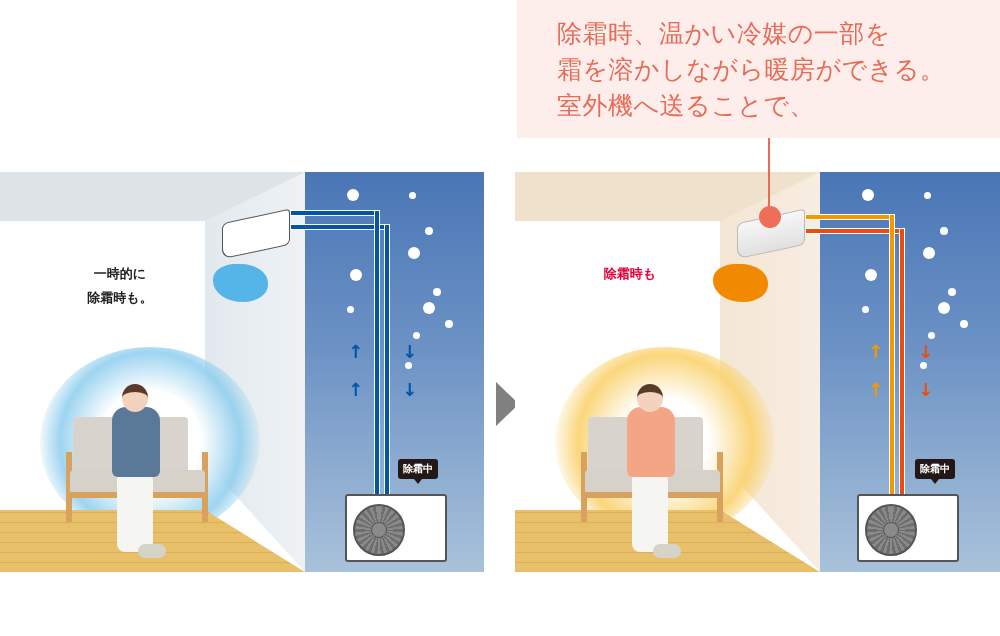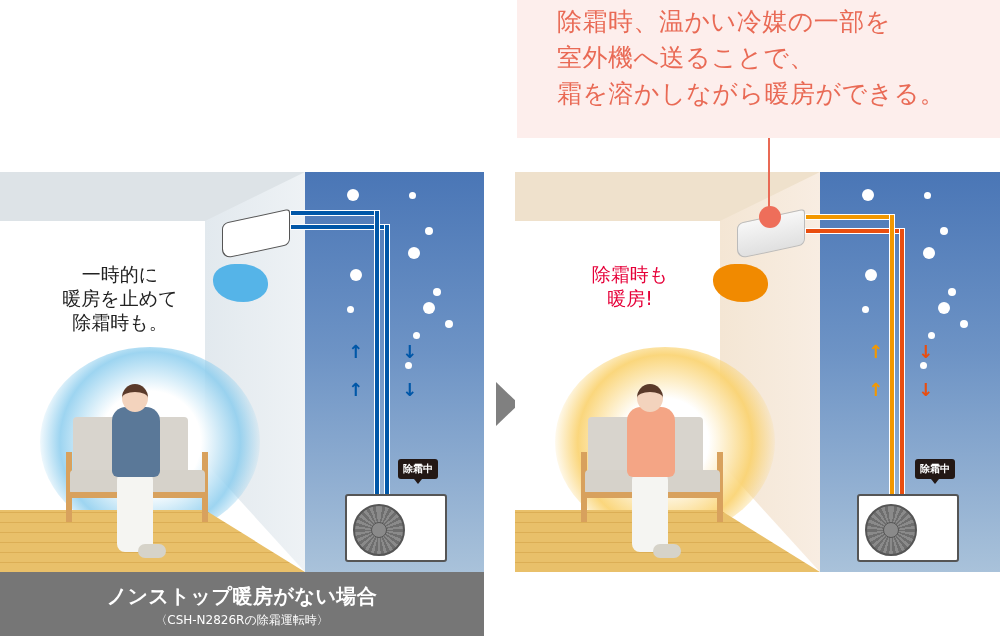--- a/index.html
+++ b/index.html
@@ -49,45 +49,45 @@
   .pipe { position: absolute; }
   .arrow { position: absolute; width: 12px; height: 20px; font-size: 18px; line-height: 20px; text-align: center; font-weight: bold; }
 
   .outdoor-unit { position: absolute; left: 345px; top: 322px; width: 102px; height: 68px; background: #fff; border: 2px solid #555; border-radius: 3px; }
   .fan { position: absolute; left: 6px; top: 8px; width: 52px; height: 52px; border-radius: 50%; background: repeating-conic-gradient(#8a8a8a 0 8deg, #6e6e6e 8deg 16deg); border: 2px solid #555; }
   .fan-hub { position: absolute; left: 16px; top: 16px; width: 16px; height: 16px; border-radius: 50%; background: #8a8a8a; border: 1px solid #555; }
 
   .badge { position: absolute; left: 398px; top: 287px; background: #231815; color: #fff; font-size: 10px; font-weight: bold; padding: 3px 5px; border-radius: 3px; }
   .badge::after { content: ""; position: absolute; left: 50%; bottom: -5px; margin-left: -4px; border-left: 4px solid transparent; border-right: 4px solid transparent; border-top: 5px solid #231815; }
 
-  .caption { position: absolute; font-weight: normal; font-size: 19px; line-height: 24px; text-align: center; }
+  .caption { position: absolute; font-weight: bold; font-size: 13px; line-height: 24px; text-align: center; }
   .left .caption { left: 60px; top: 90px; width: 120px; color: #222; }
   .right .caption { left: 55px; top: 90px; width: 120px; color: #e60039; }
 
   .footer { position: absolute; left: 0; top: 400px; width: 100%; height: 64px; text-align: center; color: #fff; }
   .left .footer { background: #767676; }
   .right .footer { background: #e96a55; }
   .footer-title { display: block; font-size: 20px; font-weight: bold; margin-top: 11px; letter-spacing: 0.5px; }
   .footer-sub { display: block; font-size: 12px; margin-top: 2px; }
 
   .next-arrow { position: absolute; left: 496px; top: 382px; width: 0; height: 0; border-top: 22px solid transparent; border-bottom: 22px solid transparent; border-left: 23px solid #808080; }
 
   .callout { position: absolute; left: 517px; top: 0; width: 483px; height: 138px; background: #fdeeec; }
-  .callout-text { position: absolute; left: 40px; top: 4px; color: #e96a55; font-size: 25px; line-height: 36px; letter-spacing: 0.5px; }
+  .callout-text { position: absolute; left: 40px; top: 16px; color: #e96a55; font-size: 25px; line-height: 36px; letter-spacing: 0.5px; }
   .callout-line { position: absolute; left: 768px; top: 138px; width: 2px; height: 78px; background: #e96a55; }
   .callout-dot { position: absolute; left: 759px; top: 206px; width: 22px; height: 22px; border-radius: 50%; background: #ee6e5a; }
 </style>
 </head>
 <body>
 
 <div class="callout">
   <div class="callout-text">
     <div>除霜時、温かい冷媒の一部を</div>
+    <div>霜を溶かしながら暖房ができる。</div>
     <div>室外機へ送ることで、</div>
-    <div>霜を溶かしながら暖房ができる。</div>
   </div>
 </div>
 
 <div class="panel left">
   <div class="ceiling"></div>
   <div class="wall"></div>
   <div class="sidewall"></div>
   <div class="glow"></div>
   <div class="floor"></div>
 
@@ -96,21 +96,20 @@
   <div class="sofa-arm" style="left:202px"></div>
   <div class="sofa-seat"></div>
   <div class="sofa-frame"></div>
   <div class="person-legs"></div>
   <div class="person-body"></div>
   <div class="person-head"></div>
   <div class="person-feet"></div>
 
   <div class="caption">
     <div>一時的に</div>
-    <div>暖房を止めて</div>
     <div>除霜時も。</div>
   </div>
 
   <div class="outside">
     <div class="snow" style="left:42px;top:17px;width:12px;height:12px"></div>
     <div class="snow" style="left:104px;top:20px;width:7px;height:7px"></div>
     <div class="snow" style="left:120px;top:55px;width:8px;height:8px"></div>
     <div class="snow" style="left:103px;top:75px;width:12px;height:12px"></div>
     <div class="snow" style="left:45px;top:97px;width:12px;height:12px"></div>
     <div class="snow" style="left:128px;top:116px;width:8px;height:8px"></div>
@@ -134,24 +133,20 @@
   <div class="indoor-unit"></div>
   <div class="puddle"></div>
 
   <div class="outdoor-unit">
     <div class="fan">
         <div class="fan-hub"></div>
       </div>
   </div>
   <div class="badge">除霜中</div>
 
-  <div class="footer">
-    <span class="footer-title">ノンストップ暖房がない場合</span>
-    <span class="footer-sub">〈CSH-N2826Rの除霜運転時〉</span>
-  </div>
 </div>
 
 <div class="next-arrow"></div>
 
 <div class="panel right">
   <div class="ceiling"></div>
   <div class="wall"></div>
   <div class="sidewall"></div>
   <div class="glow"></div>
   <div class="floor"></div>
@@ -161,21 +156,20 @@
   <div class="sofa-arm" style="left:202px"></div>
   <div class="sofa-seat"></div>
   <div class="sofa-frame"></div>
   <div class="person-legs"></div>
   <div class="person-body"></div>
   <div class="person-head"></div>
   <div class="person-feet"></div>
 
   <div class="caption">
     <div>除霜時も</div>
-    <div>暖房!</div>
   </div>
 
   <div class="outside">
     <div class="snow" style="left:42px;top:17px;width:12px;height:12px"></div>
     <div class="snow" style="left:104px;top:20px;width:7px;height:7px"></div>
     <div class="snow" style="left:120px;top:55px;width:8px;height:8px"></div>
     <div class="snow" style="left:103px;top:75px;width:12px;height:12px"></div>
     <div class="snow" style="left:45px;top:97px;width:12px;height:12px"></div>
     <div class="snow" style="left:128px;top:116px;width:8px;height:8px"></div>
     <div class="snow" style="left:118px;top:130px;width:12px;height:12px"></div>

